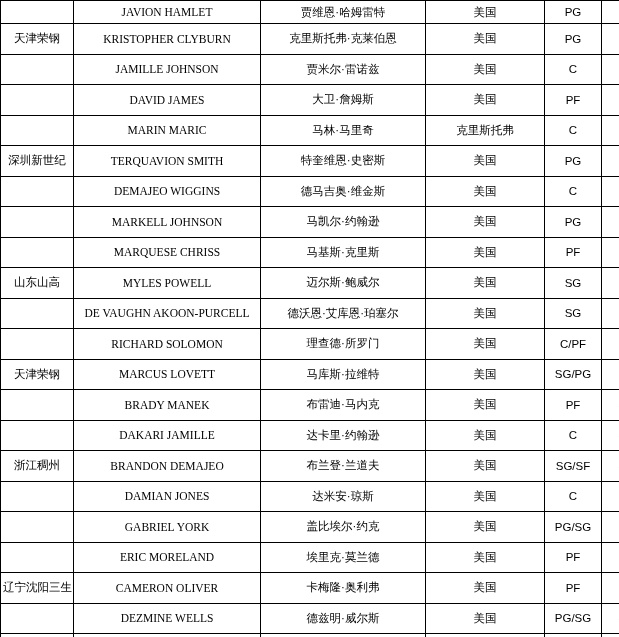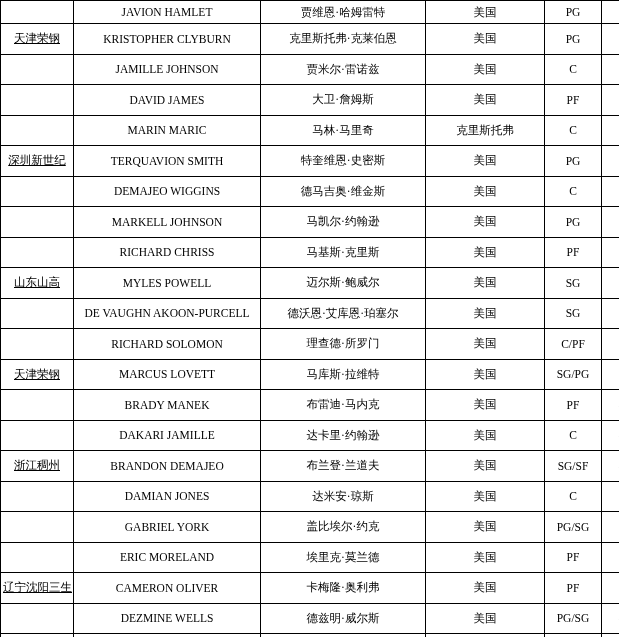--- a/index.html
+++ b/index.html
@@ -28,40 +28,39 @@
     height: 29.5px;
     padding: 0 2px;
     overflow: hidden;
     white-space: nowrap;
   }
   td.team {
     width: 68px;
     font-family: "DejaVu Sans", sans-serif;
     font-size: 11.5px;
     letter-spacing: 0px;
-    text-decoration: underline;
   }
   td.name-en {
     width: 182px;
     font-family: "Liberation Serif", serif;
     font-size: 13px;
   }
   td.name-cn {
     width: 160px;
-    font-family: Liberation Serif, serif;
+    font-family: Liberation Sans, sans-serif;
     font-size: 11.5px;
   }
   td.country {
     width: 114px;
     font-family: Liberation Mono, monospace;
     font-size: 11.5px;
   }
   td.pos {
     width: 52px;
-    font-family: Liberation Serif, serif;
+    font-family: Liberation Sans, sans-serif;
     font-size: 12.5px;
     margin-top: 40px;
   }
   td.num {
     width: 41px;
     font-family: "Liberation Serif", serif;
     font-size: 12.5px;
   }
   
   tr.clipped td {
@@ -132,21 +131,21 @@
       <tr>
         <td class="team"></td>
         <td class="name-en">MARKELL JOHNSON</td>
         <td class="name-cn">马凯尔·约翰逊</td>
         <td class="country">美国</td>
         <td class="pos">PG</td>
         <td class="num">20</td>
       </tr>
       <tr>
         <td class="team"></td>
-        <td class="name-en">RICHARD CHRISS</td>
+        <td class="name-en">MARQUESE CHRISS</td>
         <td class="name-cn">马基斯·克里斯</td>
         <td class="country">美国</td>
         <td class="pos">PF</td>
         <td class="num">32</td>
       </tr>
       <tr>
         <td class="team">山东山高</td>
         <td class="name-en">MYLES POWELL</td>
         <td class="name-cn">迈尔斯·鲍威尔</td>
         <td class="country">美国</td>

